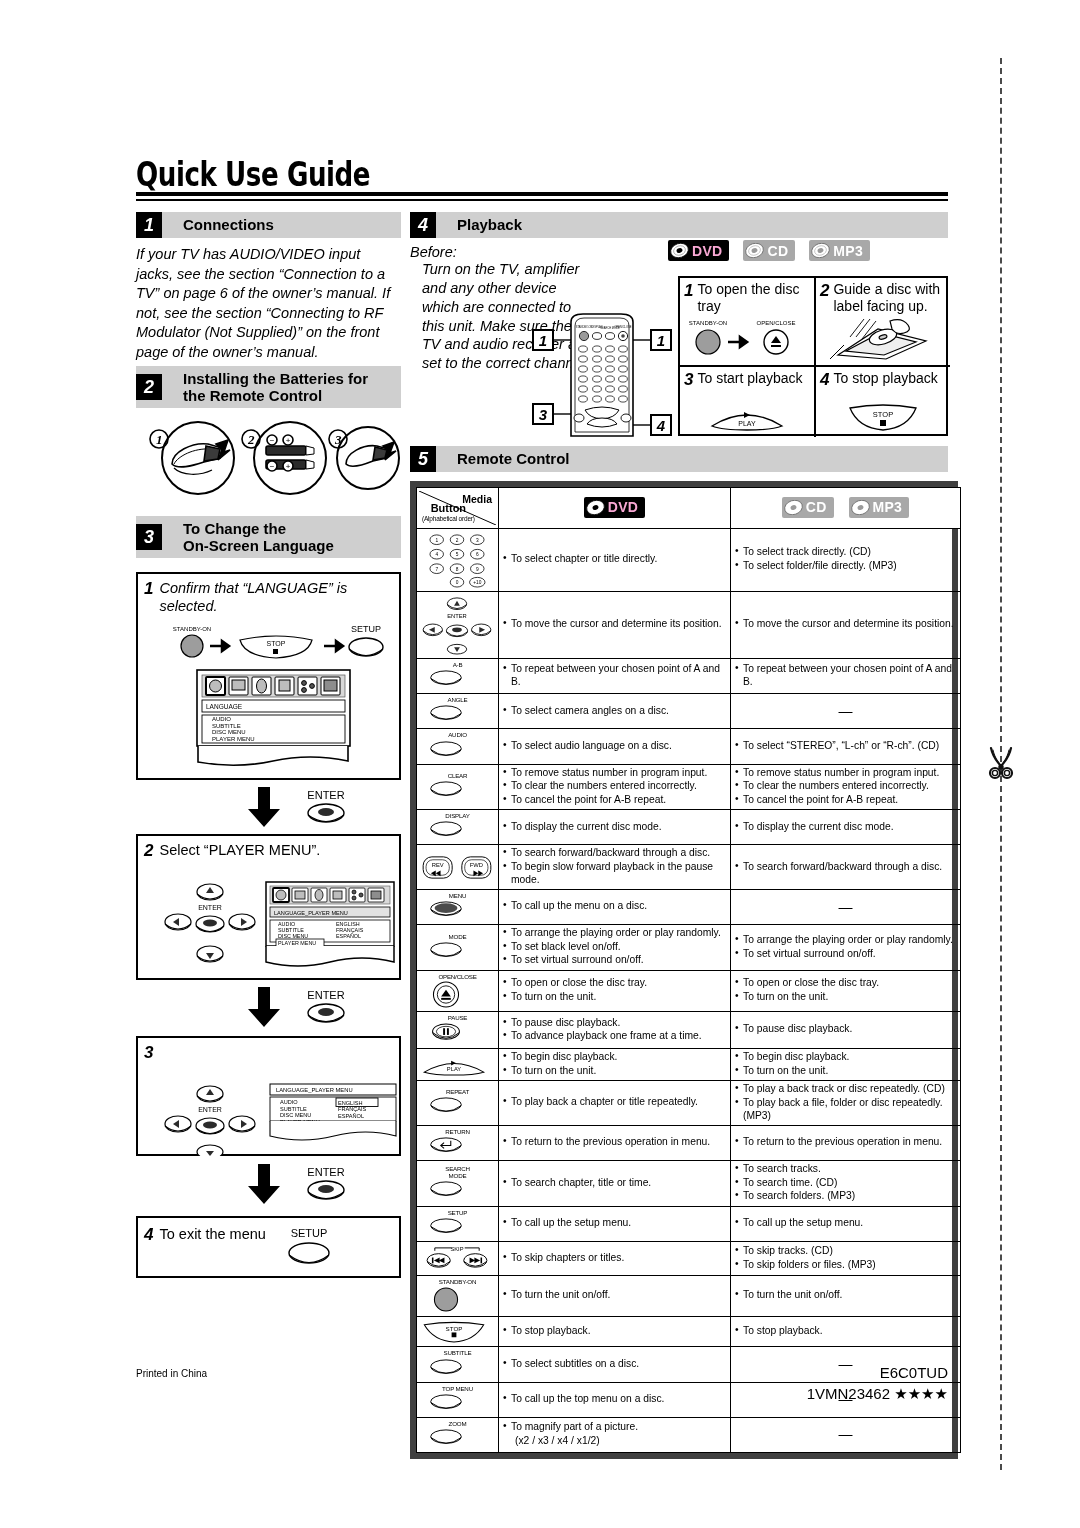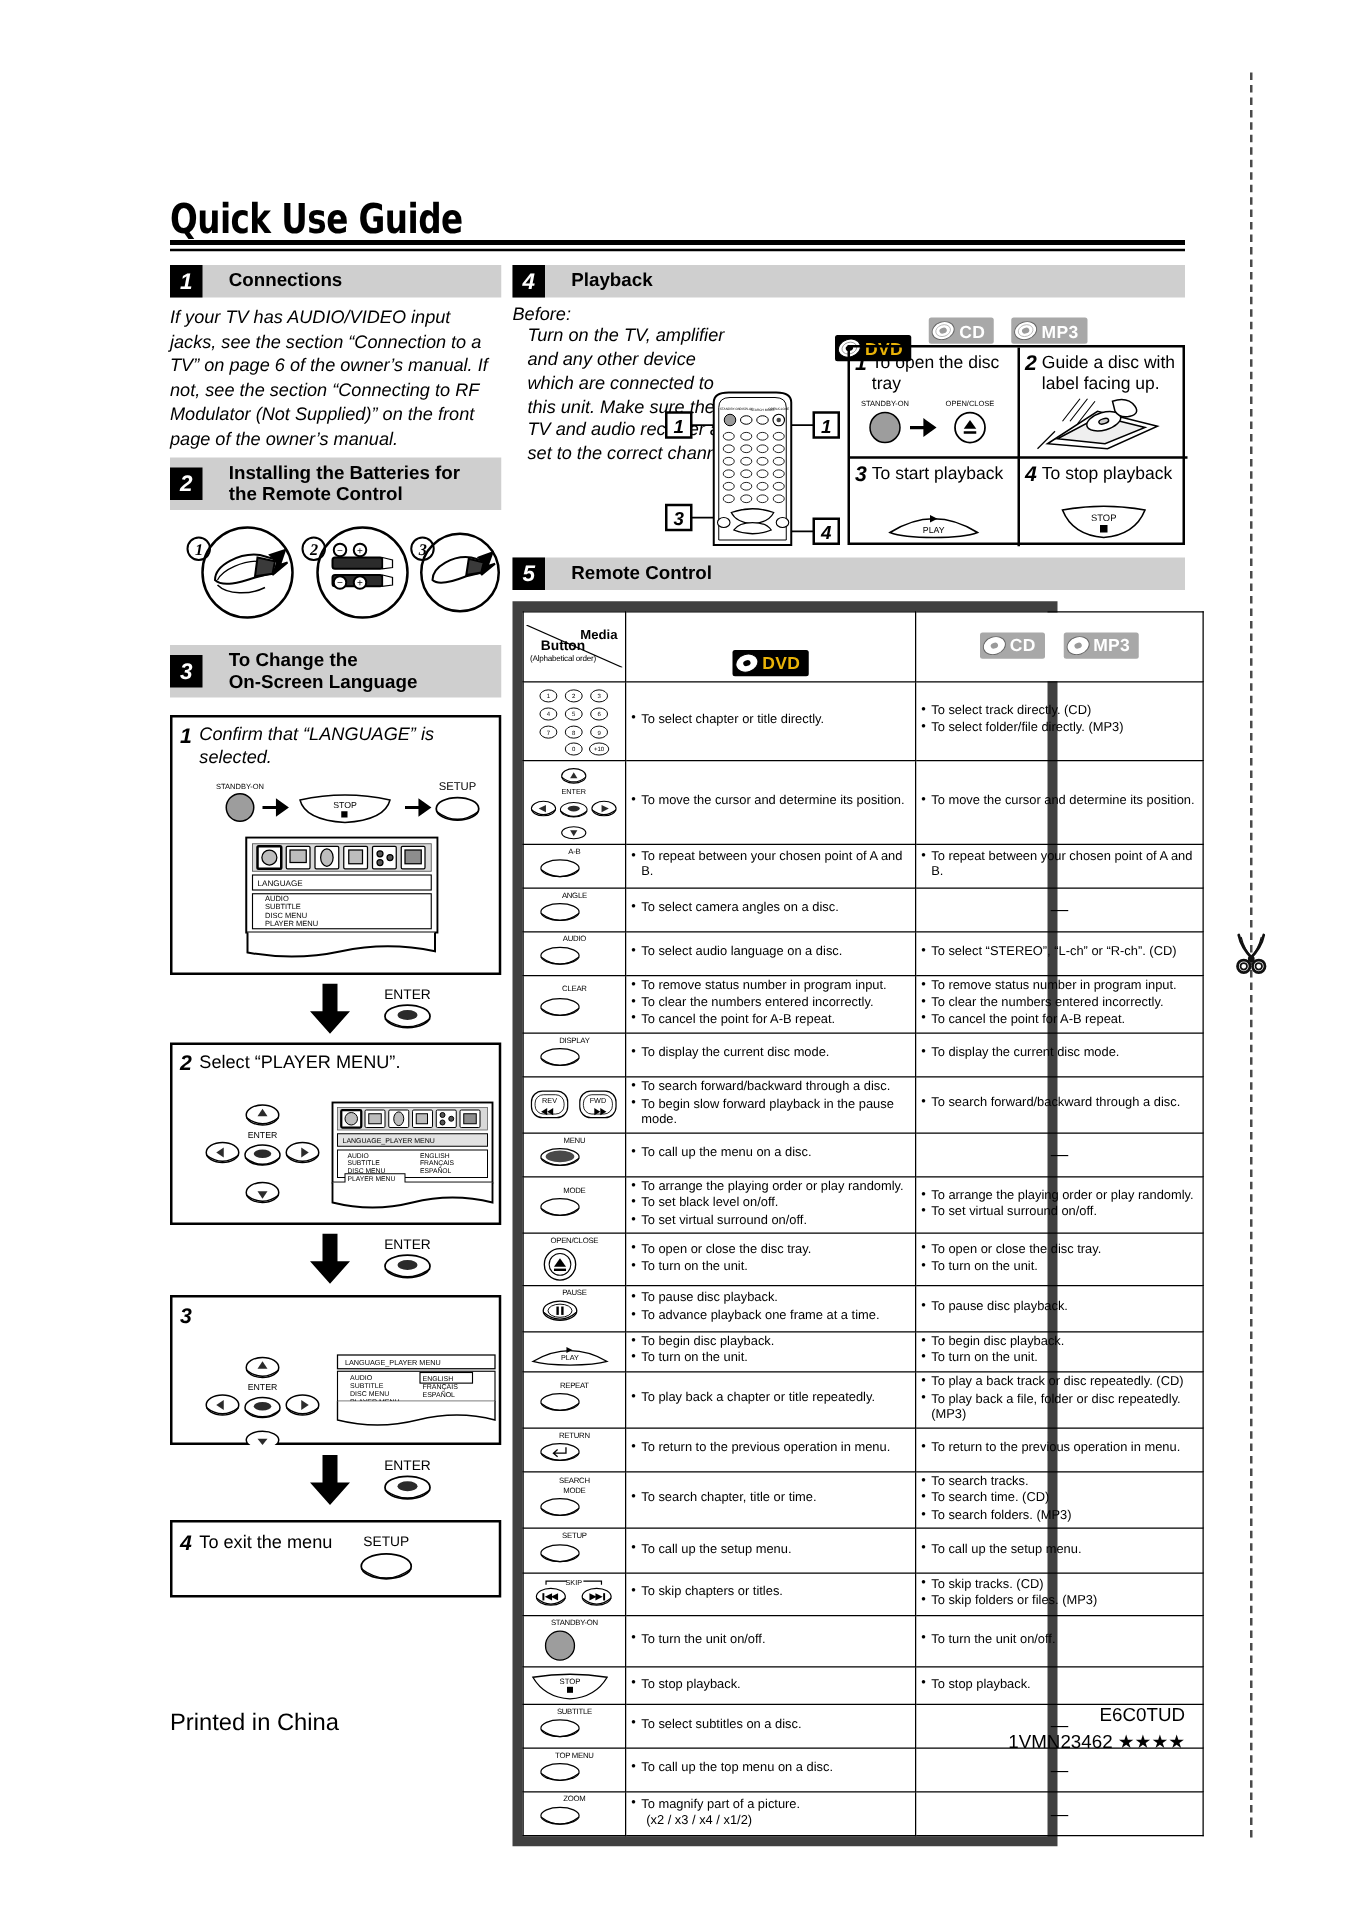--- a/index.html
+++ b/index.html
@@ -25,55 +25,55 @@
 
   
   .para{position:absolute;font-size:14.5px;line-height:1.35;font-style:italic;}
 
   
   .box{position:absolute;border:2px solid #000;box-sizing:border-box;}
   .stepnum{font-weight:bold;font-style:italic;font-size:17px;}
 
   
   .badge{display:inline-flex;align-items:center;height:21px;border-radius:2px;padding:0 7px 0 2px;font-weight:bold;font-size:14px;letter-spacing:.3px;}
-  .badge.dvd{background:#000;color:#eab308;margin-top:28px;}
+  .badge.dvd{background:#000;color:#f9a8d4;}
   .badge.cd{background:#a8a8a8;color:#fff;}
   .badge.mp3{background:#a8a8a8;color:#fff;}
   .disc{width:19px;height:15px;margin-right:3px;flex:0 0 19px;}
 
   
   .pbgrid{position:absolute;border:2px solid #000;box-sizing:border-box;display:grid;
           grid-template-columns:1fr 1fr;grid-template-rows:1fr 1fr;}
   .pbcell{border-right:2px solid #000;border-bottom:2px solid #000;box-sizing:border-box;position:relative;padding:3px 4px;}
   .pbcell:nth-child(2n){border-right:none;}
   .pbcell:nth-child(n+3){border-bottom:none;}
   .pbcell .t{font-size:14px;line-height:1.18;display:flex;gap:4px;}
 
   
-  .rctable{position:absolute;border:8px solid #404040;box-sizing:border-box;width:436px;}
+  .rctable{position:absolute;border:6px solid #404040;box-sizing:border-box;width:548px;}
   .rctable table{border-collapse:collapse;width:100%;table-layout:fixed;}
   .rctable td{border:1px solid #000;vertical-align:middle;font-size:10.3px;line-height:1.22;padding:2px 4px;}
   .rctable td.btn{width:82px;text-align:center;padding:3px 2px;}
   .rctable td.dash{text-align:center;font-size:14px;}
   .rctable ul{margin:0;padding:0;list-style:none;}
   .rctable li{position:relative;padding-left:8px;margin:0 0 1px 0;}
   .rctable li:before{content:"•";position:absolute;left:0;top:-1px;}
   .rctable li.cont{padding-left:12px;}
   .rctable li.cont:before{content:"";}
   .hdrrow td{background:#fff;text-align:center;height:34px;}
   .btnhdr{position:relative;height:34px;}
   .btnhdr .bw{position:absolute;left:3px;bottom:2px;font-size:11px;font-weight:bold;}
   .btnhdr .bw small{display:block;font-size:6.5px;font-weight:normal;letter-spacing:-.2px;}
   .btnhdr .mw{position:absolute;right:4px;top:2px;font-size:10.5px;font-weight:bold;}
   .btnhdr .slash{position:absolute;left:0;top:0;width:100%;height:100%;}
 
   .keylbl{font-size:6.2px;letter-spacing:-.2px;display:block;text-align:center;line-height:1;margin-bottom:1px;}
 
   
-  .foot{position:absolute;font-size:19px;}
+  .foot{position:absolute;font-size:10px;}
   .footr{position:absolute;text-align:right;font-size:15px;line-height:1.35;}
 
   svg{display:block;}
 </style>
 </head>
 <body>
 
 <div class="page">
 
   <div class="cutline"></div>

